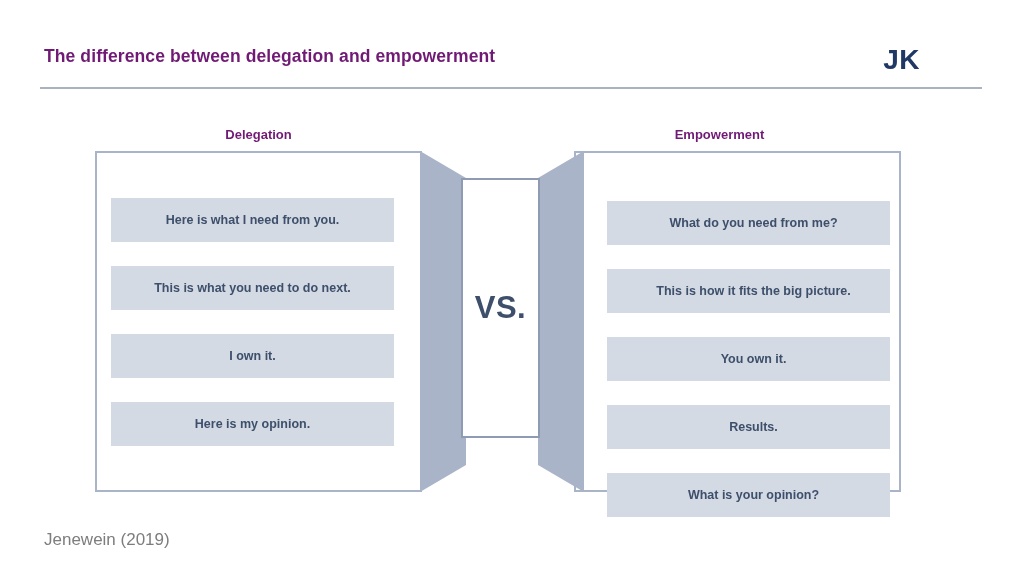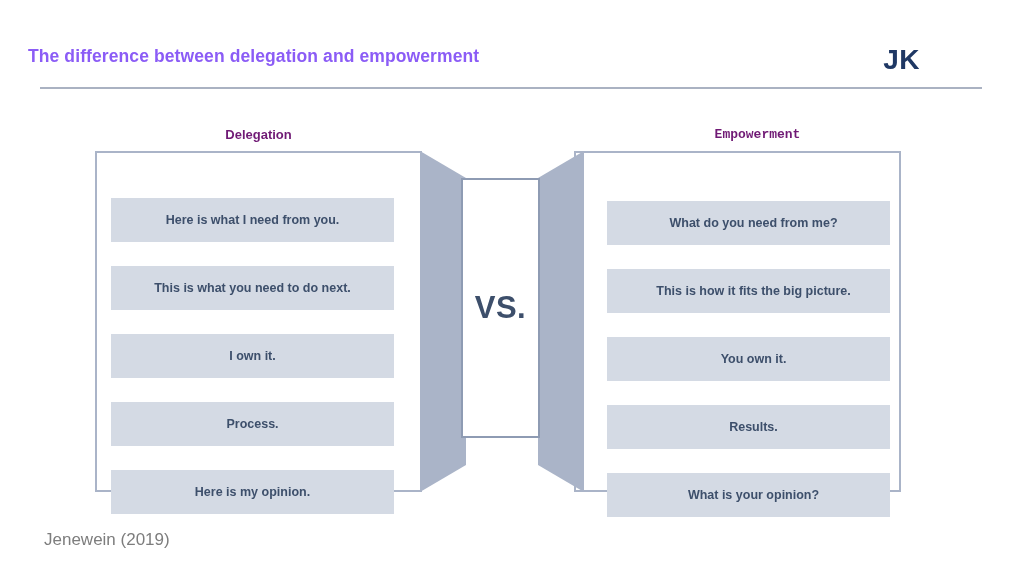--- a/index.html
+++ b/index.html
@@ -14,25 +14,25 @@
     position: relative;
     width: 1024px;
     height: 576px;
     background: #ffffff;
     overflow: hidden;
   }
 
   
   #slide-title {
     position: absolute;
-    left: 28px;
+    left: 44px;
     top: 46px;
     font-size: 17.5px;
     font-weight: bold;
-    color: #8b5cf6;
+    color: #701a75;
     letter-spacing: 0.1px;
     white-space: nowrap;
   }
   #brand-logo {
     position: absolute;
     right: 104px;
     top: 44px;
     font-size: 28px;
     font-weight: bold;
     color: #1f3864;
@@ -50,21 +50,21 @@
   
   .column-caption {
     position: absolute;
     top: 127px;
     font-size: 13px;
     font-weight: bold;
     color: #701a75;
     text-align: center;
   }
   #caption-left  { left: 95px;  width: 327px; }
-  #caption-right { left: 594px; width: 327px; font-family: Liberation Mono, monospace; }
+  #caption-right { left: 556px; width: 327px; }
 
   
   .panel {
     position: absolute;
     top: 151px;
     height: 341px;
     border: 2px solid #aab4c8;
     background: #ffffff;
     box-sizing: border-box;
   }
@@ -163,21 +163,20 @@
   </svg>
 
   <div id="vs-box">
     <span id="vs-label">VS.</span>
   </div>
 
   <div id="bars-left" class="bar-stack">
     <div class="bar">Here is what I need from you.</div>
     <div class="bar">This is what you need to do next.</div>
     <div class="bar">I own it.</div>
-    <div class="bar">Process.</div>
     <div class="bar">Here is my opinion.</div>
   </div>
 
   <div id="bars-right" class="bar-stack">
     <div class="bar">What do you need from me?</div>
     <div class="bar">This is how it fits the big picture.</div>
     <div class="bar">You own it.</div>
     <div class="bar">Results.</div>
     <div class="bar">What is your opinion?</div>
   </div>

